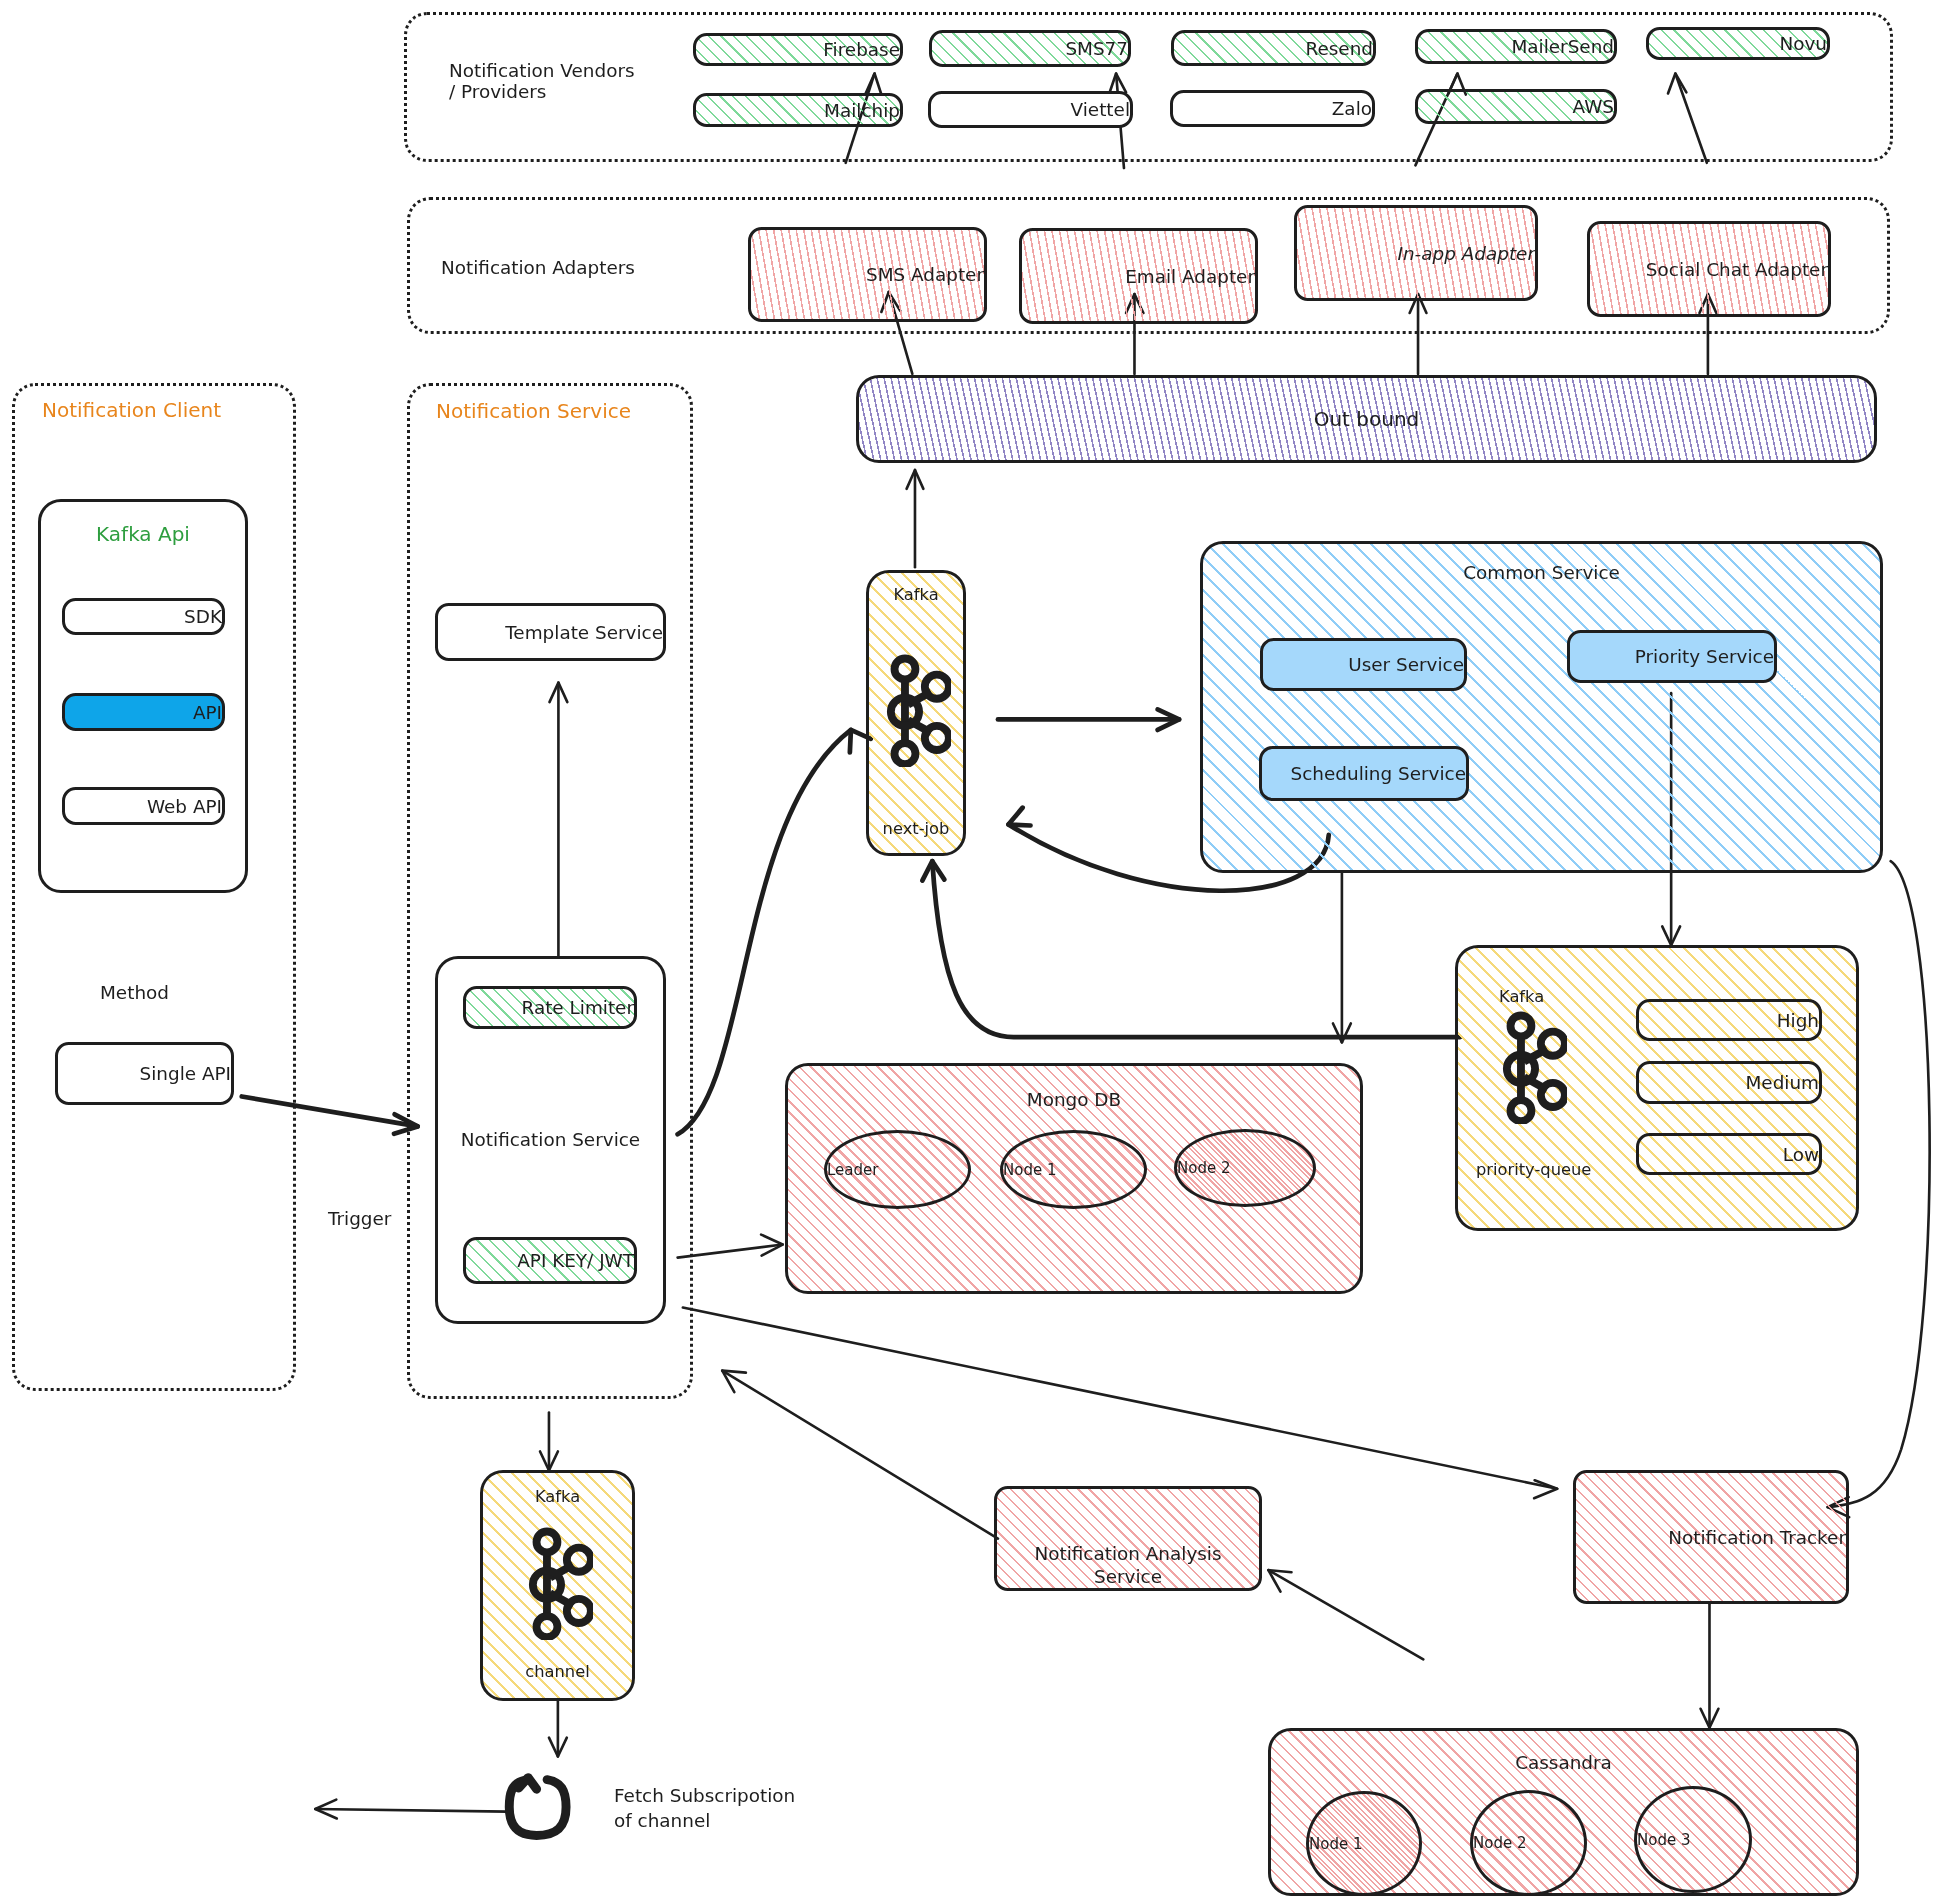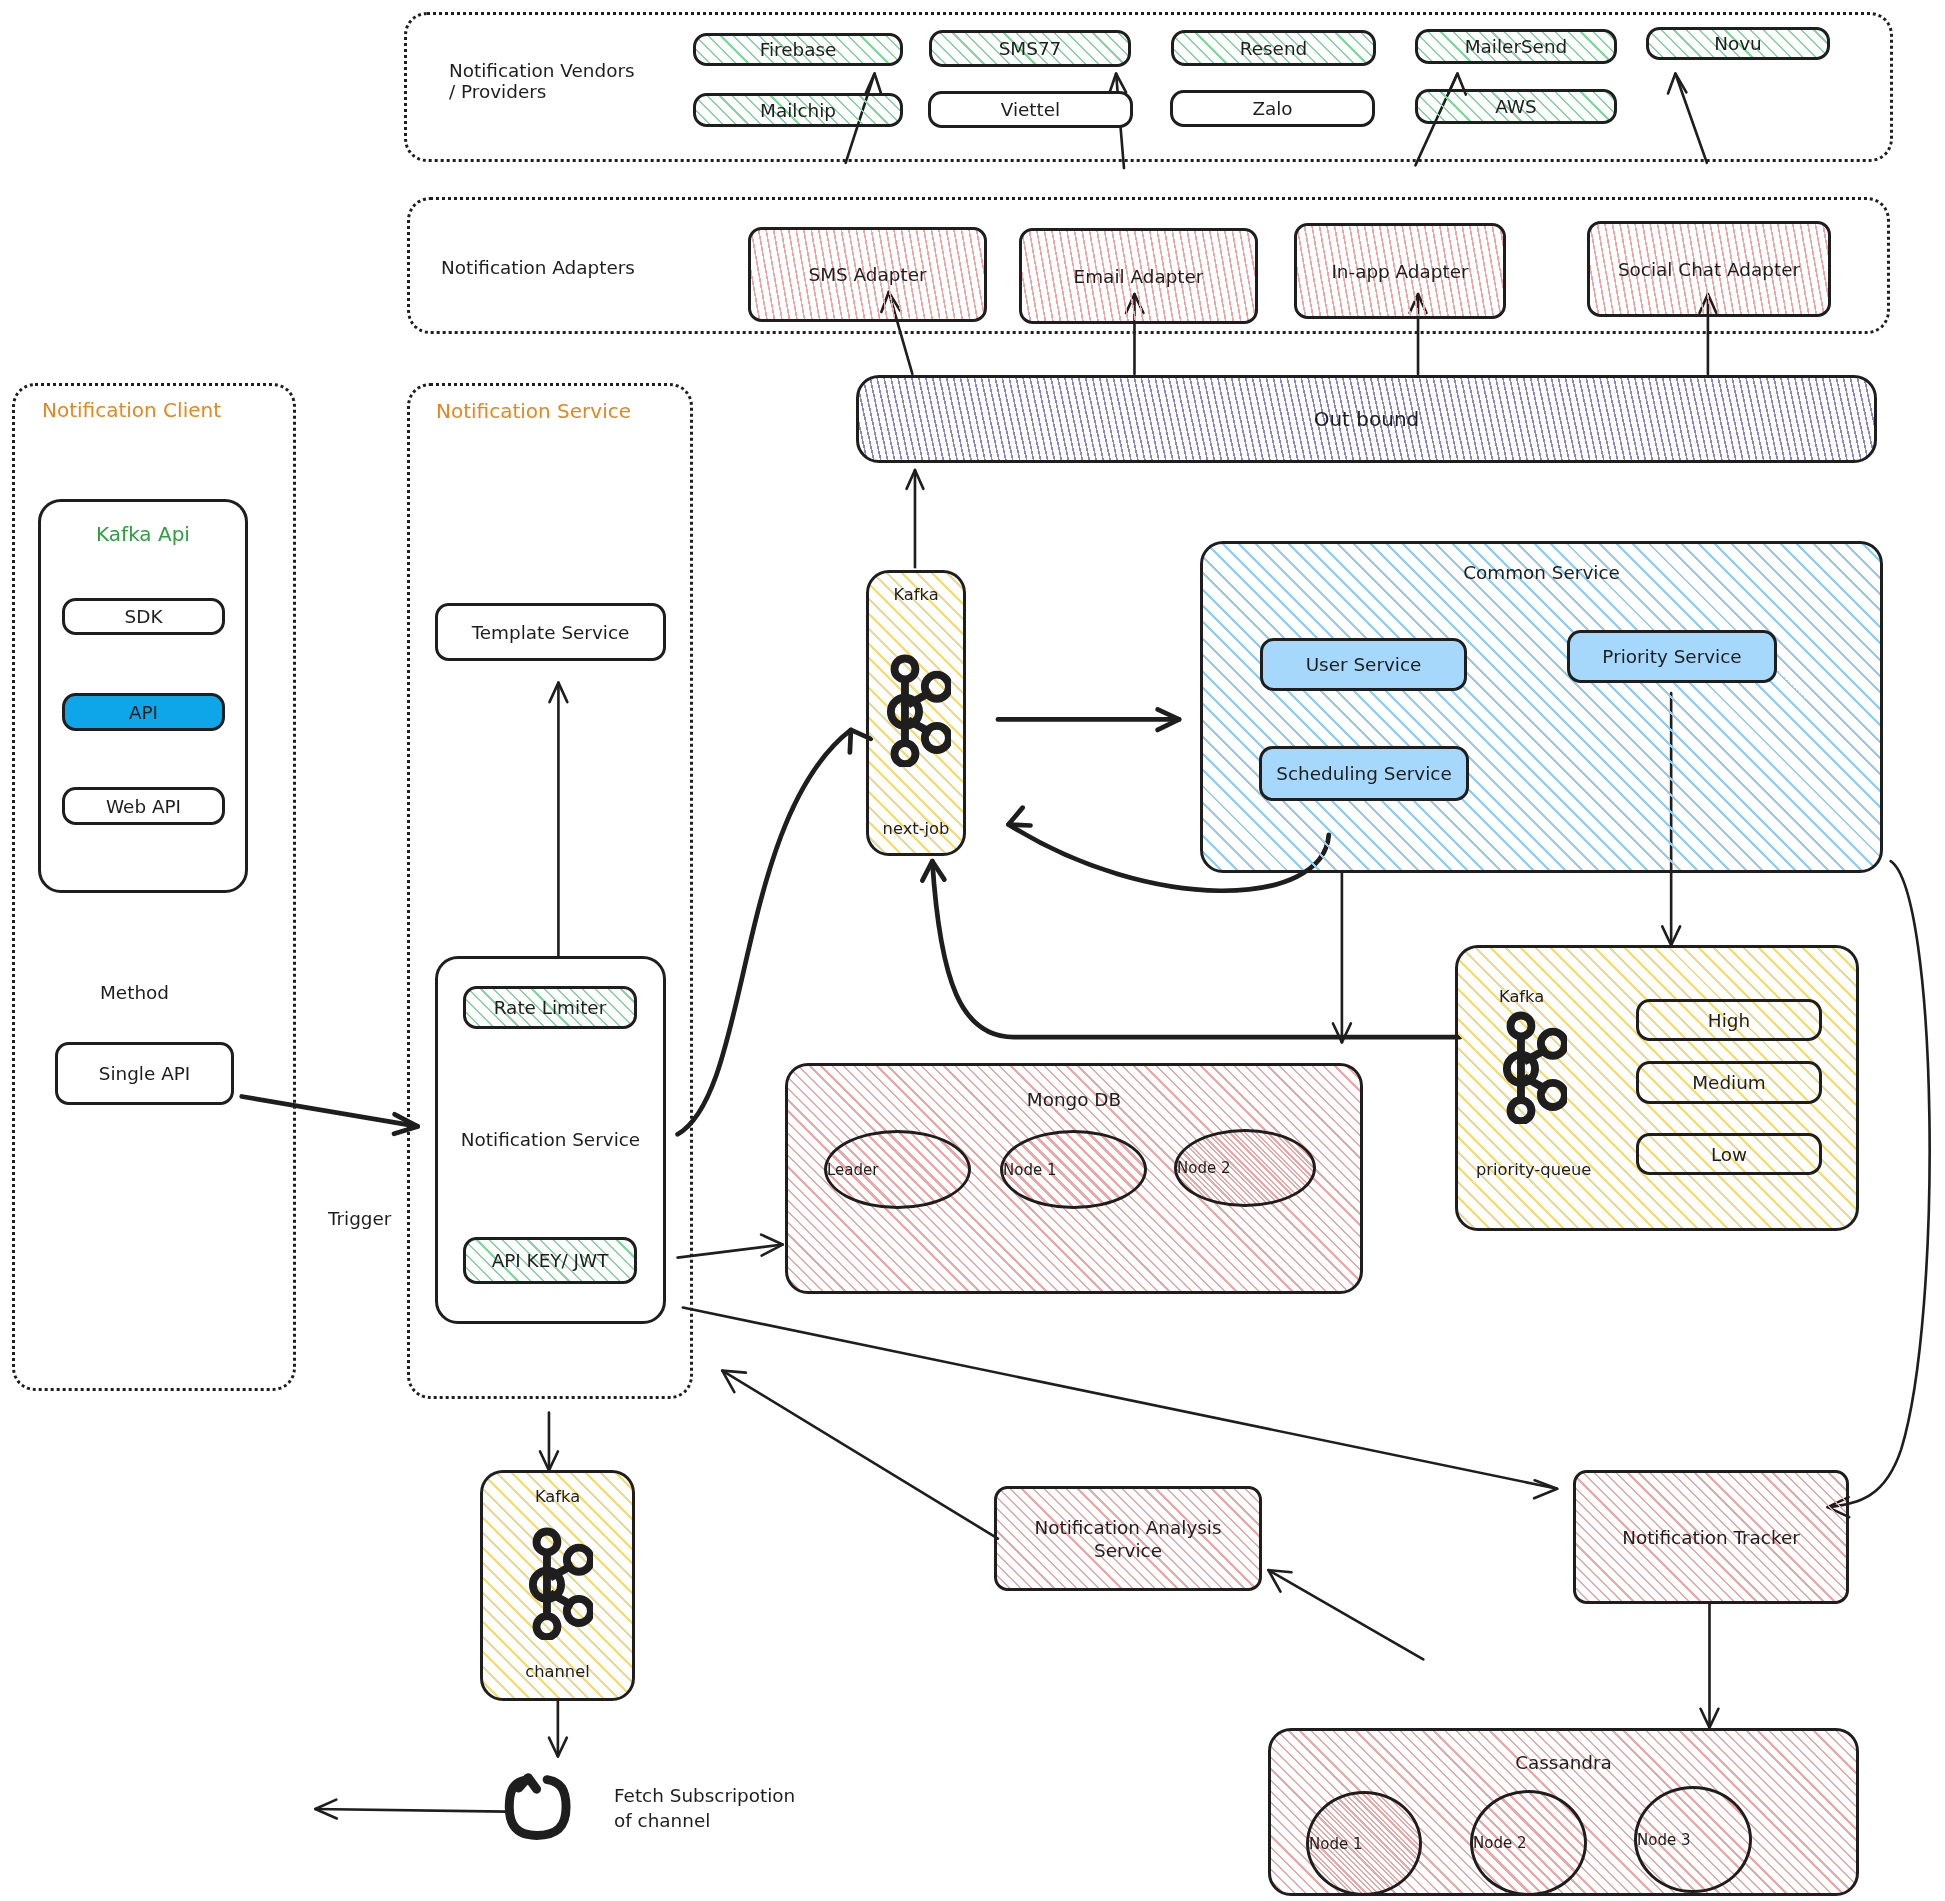--- a/index.html
+++ b/index.html
@@ -4,21 +4,21 @@
 <title>Notification System Architecture</title>
 <style>
   html,body{margin:0;padding:0;background:#ffffff;}
   body{font-family:"DejaVu Sans","Liberation Sans",sans-serif;}
   #canvas{position:relative;width:1946px;height:1902px;background:#fff;overflow:hidden;}
 
   
   .box{position:absolute;box-sizing:border-box;border:3.7px solid #1e1e1e;
        display:flex;align-items:center;justify-content:center;text-align:center;
        color:#1e1e1e;line-height:1.25;}
-  .rr{border-radius:13.7px;}
+  .rr{border-radius:13.7px;justify-content:flex-end;}
   .rr-lg{border-radius:23px;}
   .lbl{position:absolute;color:#1e1e1e;}
 
   
   .frame{position:absolute;box-sizing:border-box;border:3.2px dotted #1e1e1e;border-radius:23px;background:transparent;}
 
   
   .h-green{background-image:repeating-linear-gradient(45deg,#7fd99a 0px,#7fd99a 1.6px,transparent 1.6px,transparent 9px);}
   .h-red{background-image:repeating-linear-gradient(45deg,#f0a5a5 0px,#f0a5a5 1.6px,transparent 1.6px,transparent 7.9px);}
   .h-red-v{background-image:repeating-linear-gradient(80deg,#f0a5a5 0px,#f0a5a5 1.6px,transparent 1.6px,transparent 7.4px);}
@@ -217,21 +217,21 @@
 
   <div class="frame" style="left:407px;top:197px;width:1483px;height:137px;"></div>
   <div class="lbl t-md" style="left:441px;top:257px;width:247px;text-align:left;"><span>Notification Adapters</span></div>
 
   <div class="box rr h-red-v t-md" style="left:748px;top:227px;width:239px;height:95px;">
       <span>SMS Adapter</span>
     </div>
   <div class="box rr h-red-v t-md" style="left:1019px;top:228px;width:239px;height:96px;">
       <span>Email Adapter</span>
     </div>
-  <div class="box rr h-red-v t-md" style="left:1294px;top:223px;width:212px;height:96px;">
+  <div class="box rr h-red-v t-md" style="left:1294px;top:205px;width:244px;height:96px;font-style:italic;">
       <span>In-app Adapter</span>
     </div>
   <div class="box rr-lg h-purple" style="left:856px;top:375px;width:1021px;height:88px;">
     <span class="t-lg" style="position:absolute;left:50%;transform:translateX(-50%);">Out bound</span>
   </div>
 
   <div class="box rr h-red-v t-md" style="left:1587px;top:221px;width:244px;height:96px;">
       <span>Social Chat Adapter</span>
     </div>
 

